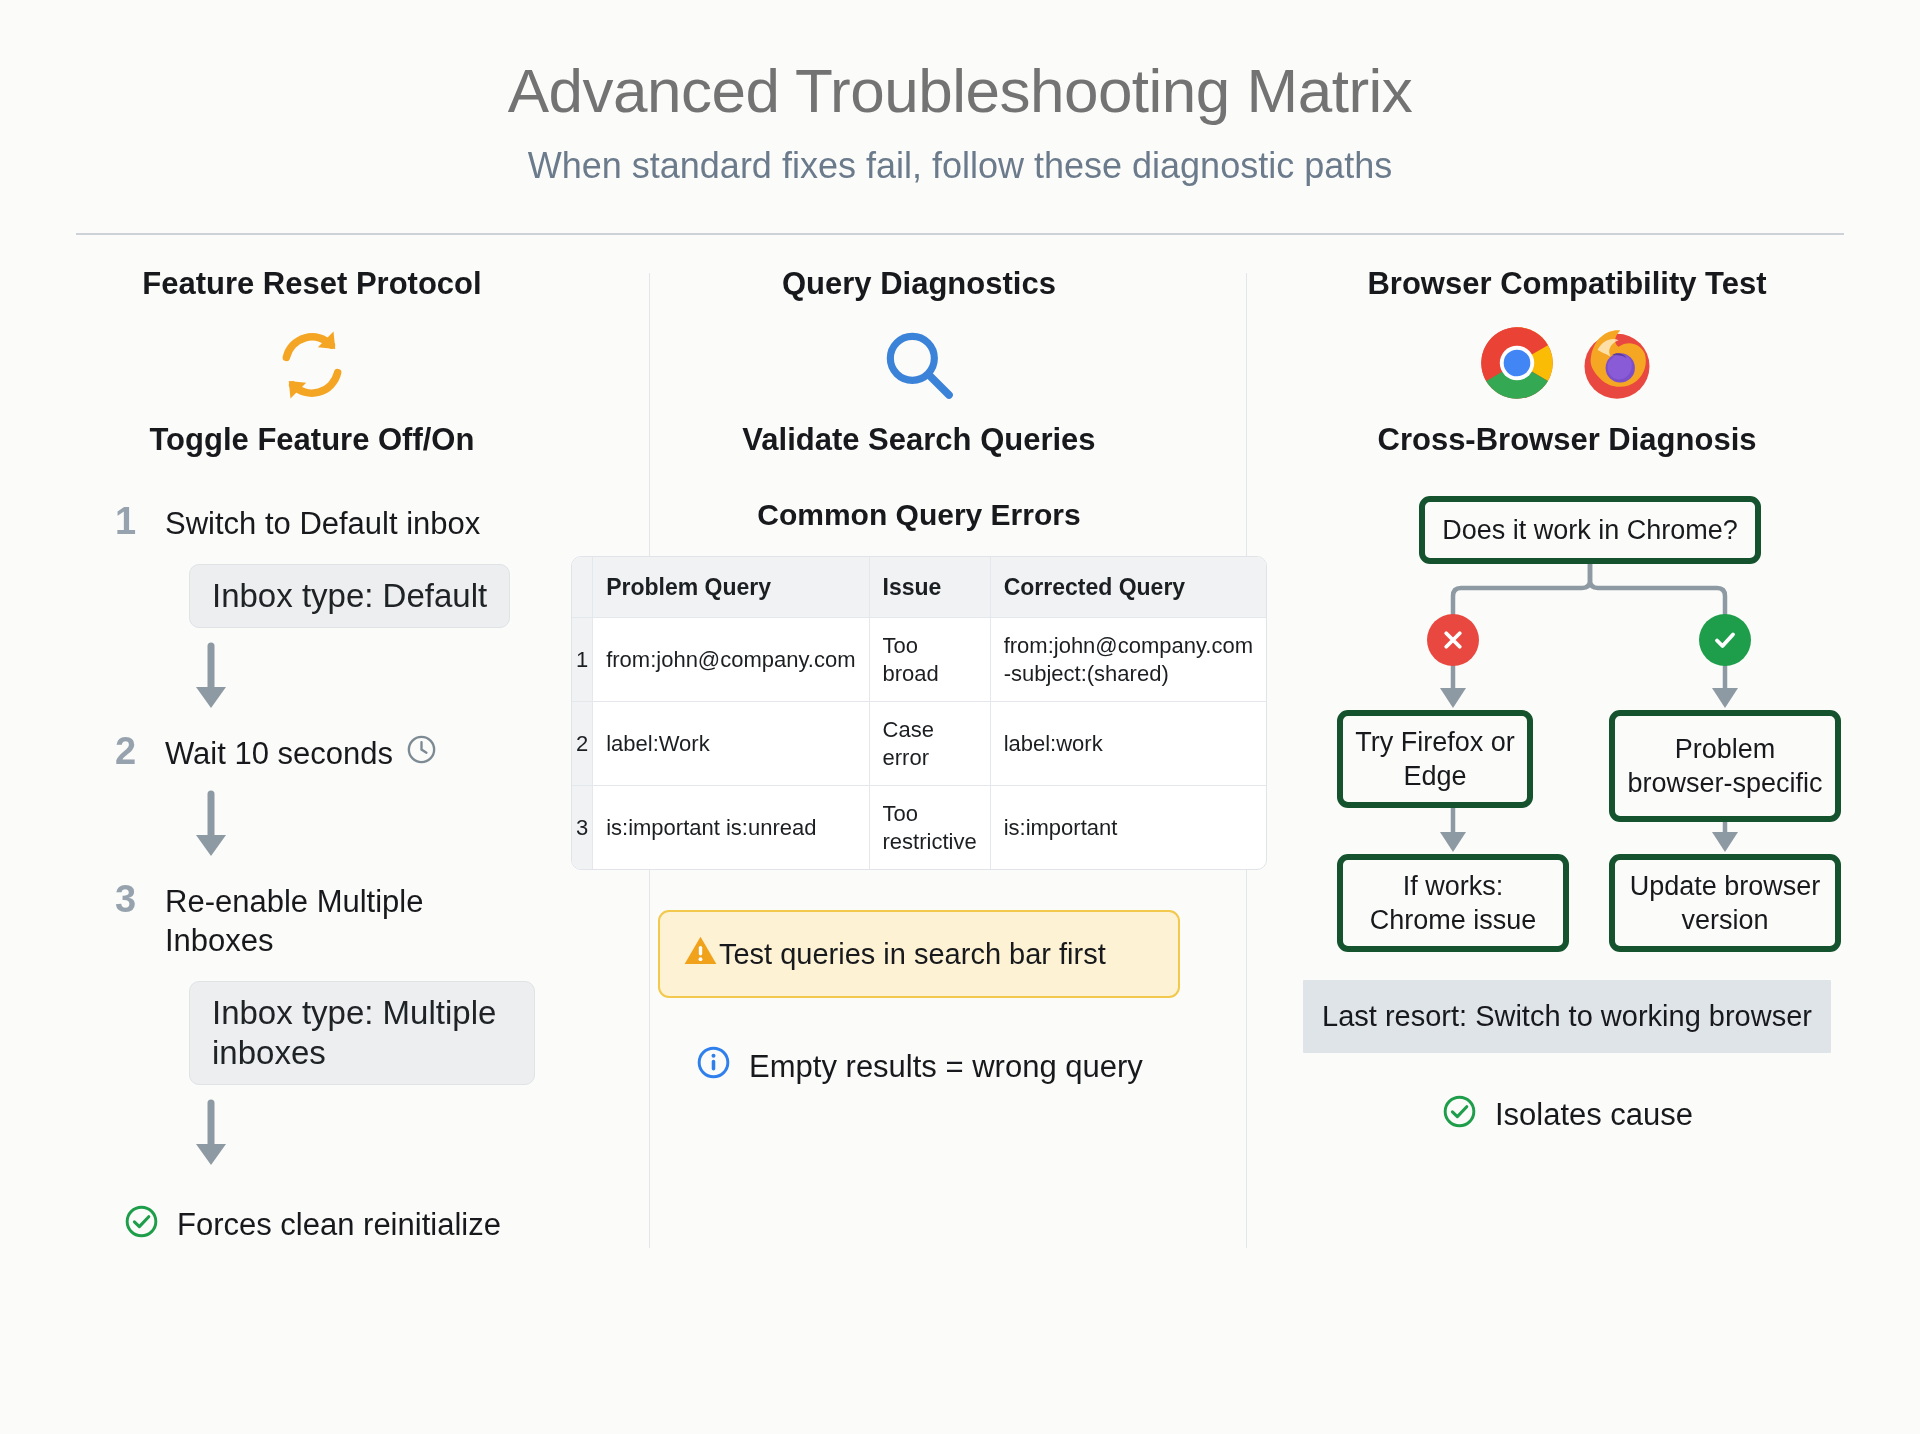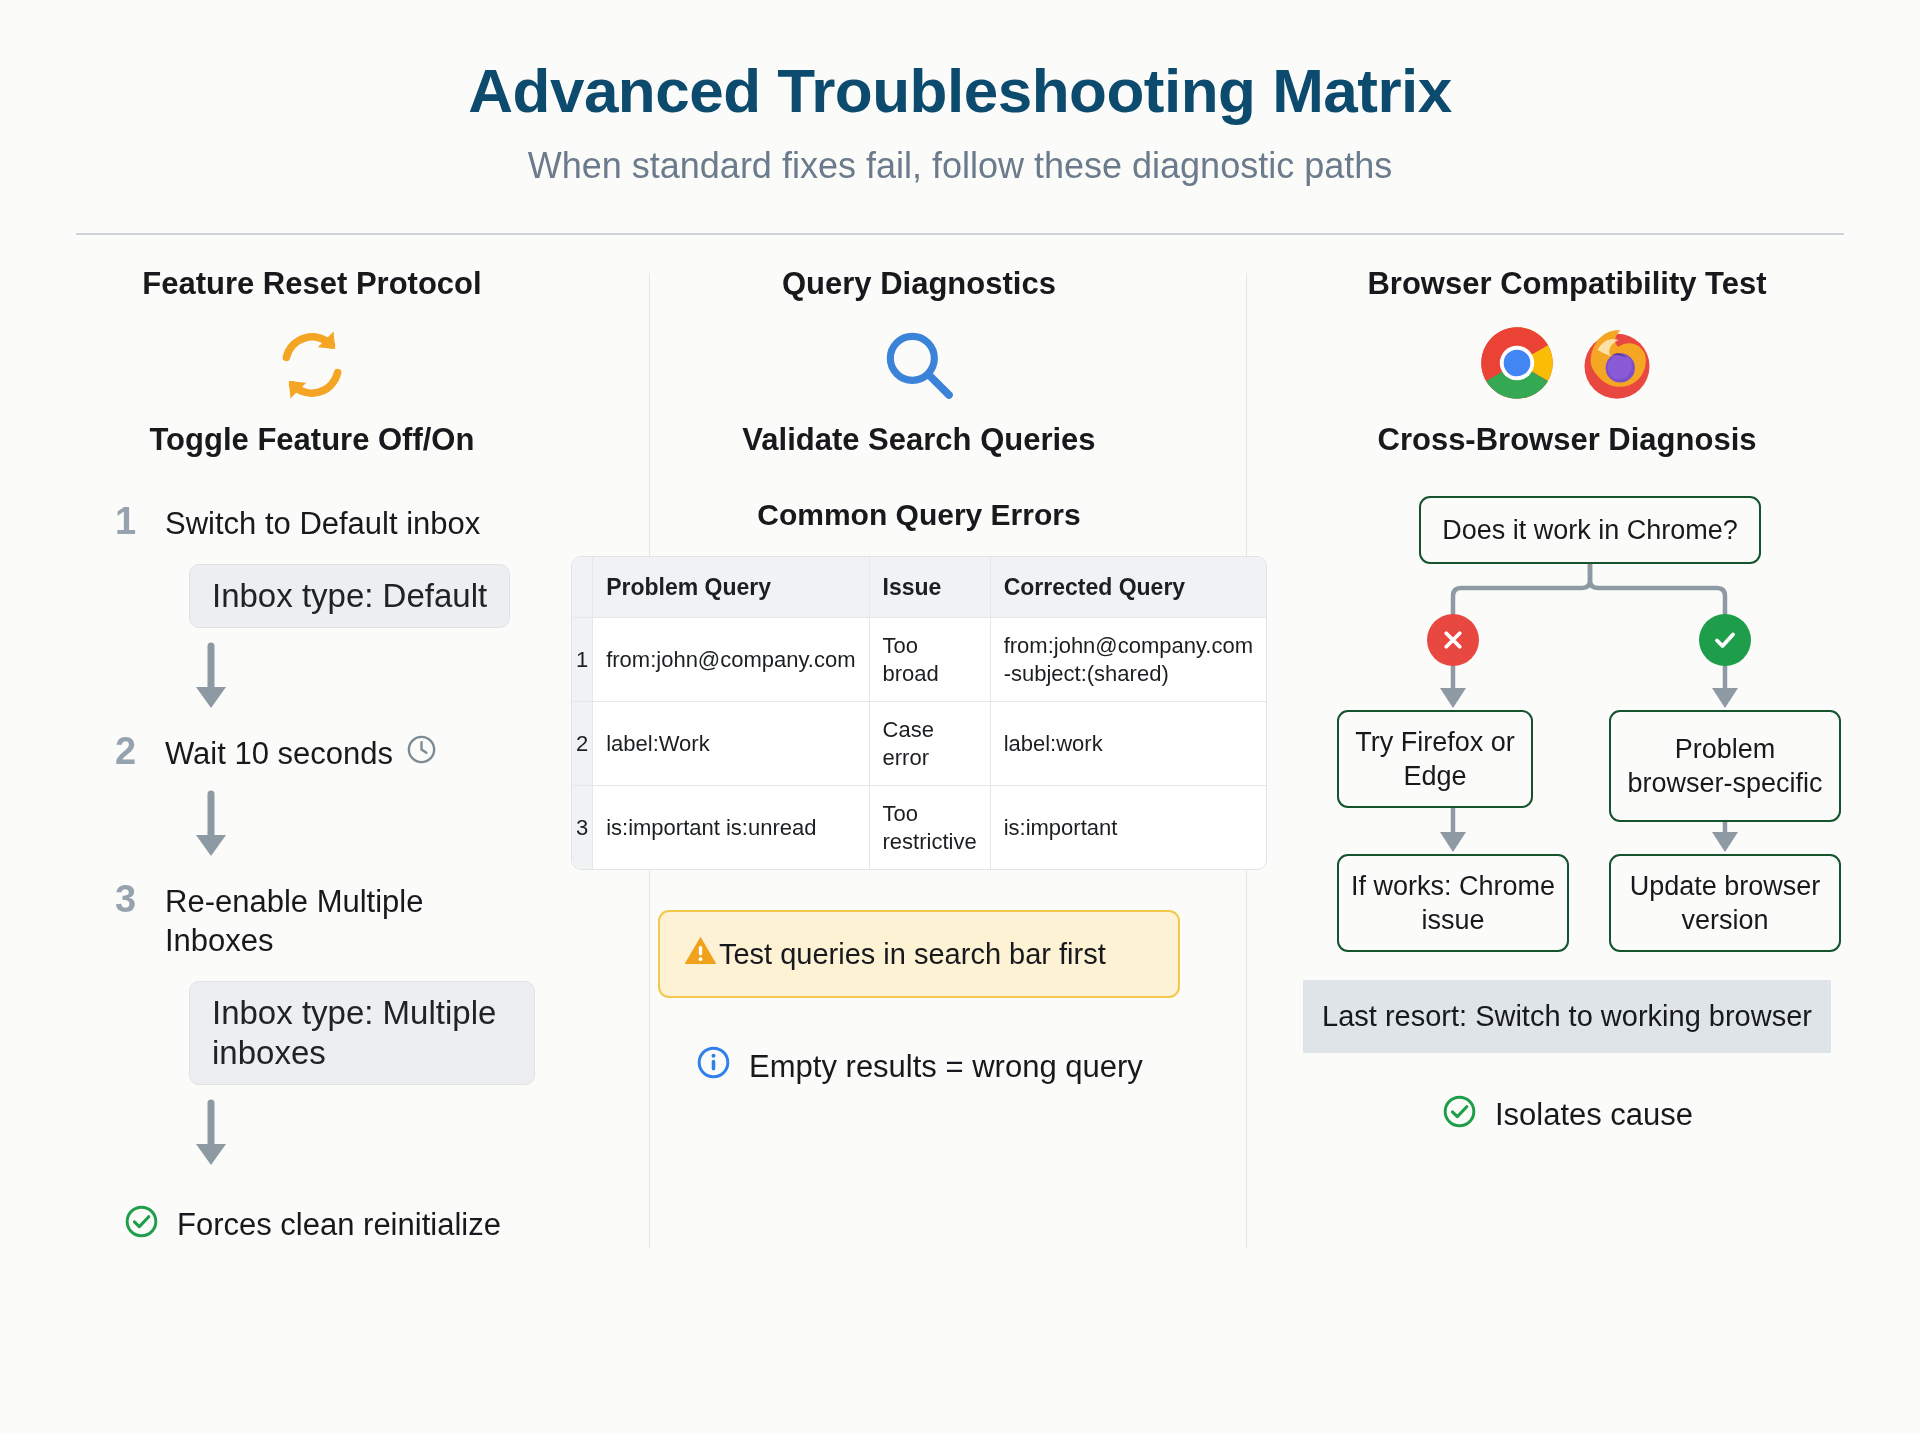--- a/index.html
+++ b/index.html
@@ -7,21 +7,21 @@
     width: 1920px; height: 1434px;
     background: #fbfbf9;
     font-family: "Liberation Sans", sans-serif;
     -webkit-font-smoothing: antialiased;
   }
   .page { position: relative; width: 1920px; height: 1434px; overflow: hidden; }
 
   
   .hdr { padding-top: 58px; text-align: center; }
   .hdr-title {
-    font-size: 62px; font-weight: 700; color: #0c4a6e;
+    font-size: 62px; font-weight: 400; color: #737373;
     letter-spacing: -0.5px; line-height: 1.08;
   }
   .hdr-sub {
     margin-top: 20px; font-size: 36px; font-weight: 400;
     color: #6b7b8c; line-height: 1.15;
   }
   .hdr-rule {
     margin: 47px auto 0; width: 1768px; height: 2px;
     background: #ccd2d8;
   }
@@ -117,21 +117,21 @@
   }
   .info-line {
     margin-top: 46px; display: flex; align-items: center;
     justify-content: center; gap: 17px;
     font-size: 31px; color: #17191c;
   }
 
   
   .flow { position: relative; margin-top: 38px; height: 456px; }
   .fbox {
-    position: absolute; border: 2px solid #14532d;
+    position: absolute; border: 6px solid #14532d;
     border-radius: 11px; background: #fbfbf9;
     display: flex; align-items: center; justify-content: center;
     text-align: center; font-size: 27px; color: #17191c;
     line-height: 1.26; padding: 6px 10px;
   }
   .fbox.root  { left: 116px; top: 0;   width: 342px; height: 68px; }
   .fbox.bL    { left: 34px;  top: 214px; width: 196px; height: 98px; }
   .fbox.bR    { left: 306px; top: 214px; width: 232px; height: 112px; }
   .fbox.cL    { left: 34px;  top: 358px; width: 232px; height: 98px; }
   .fbox.cR    { left: 306px; top: 358px; width: 232px; height: 98px; }

